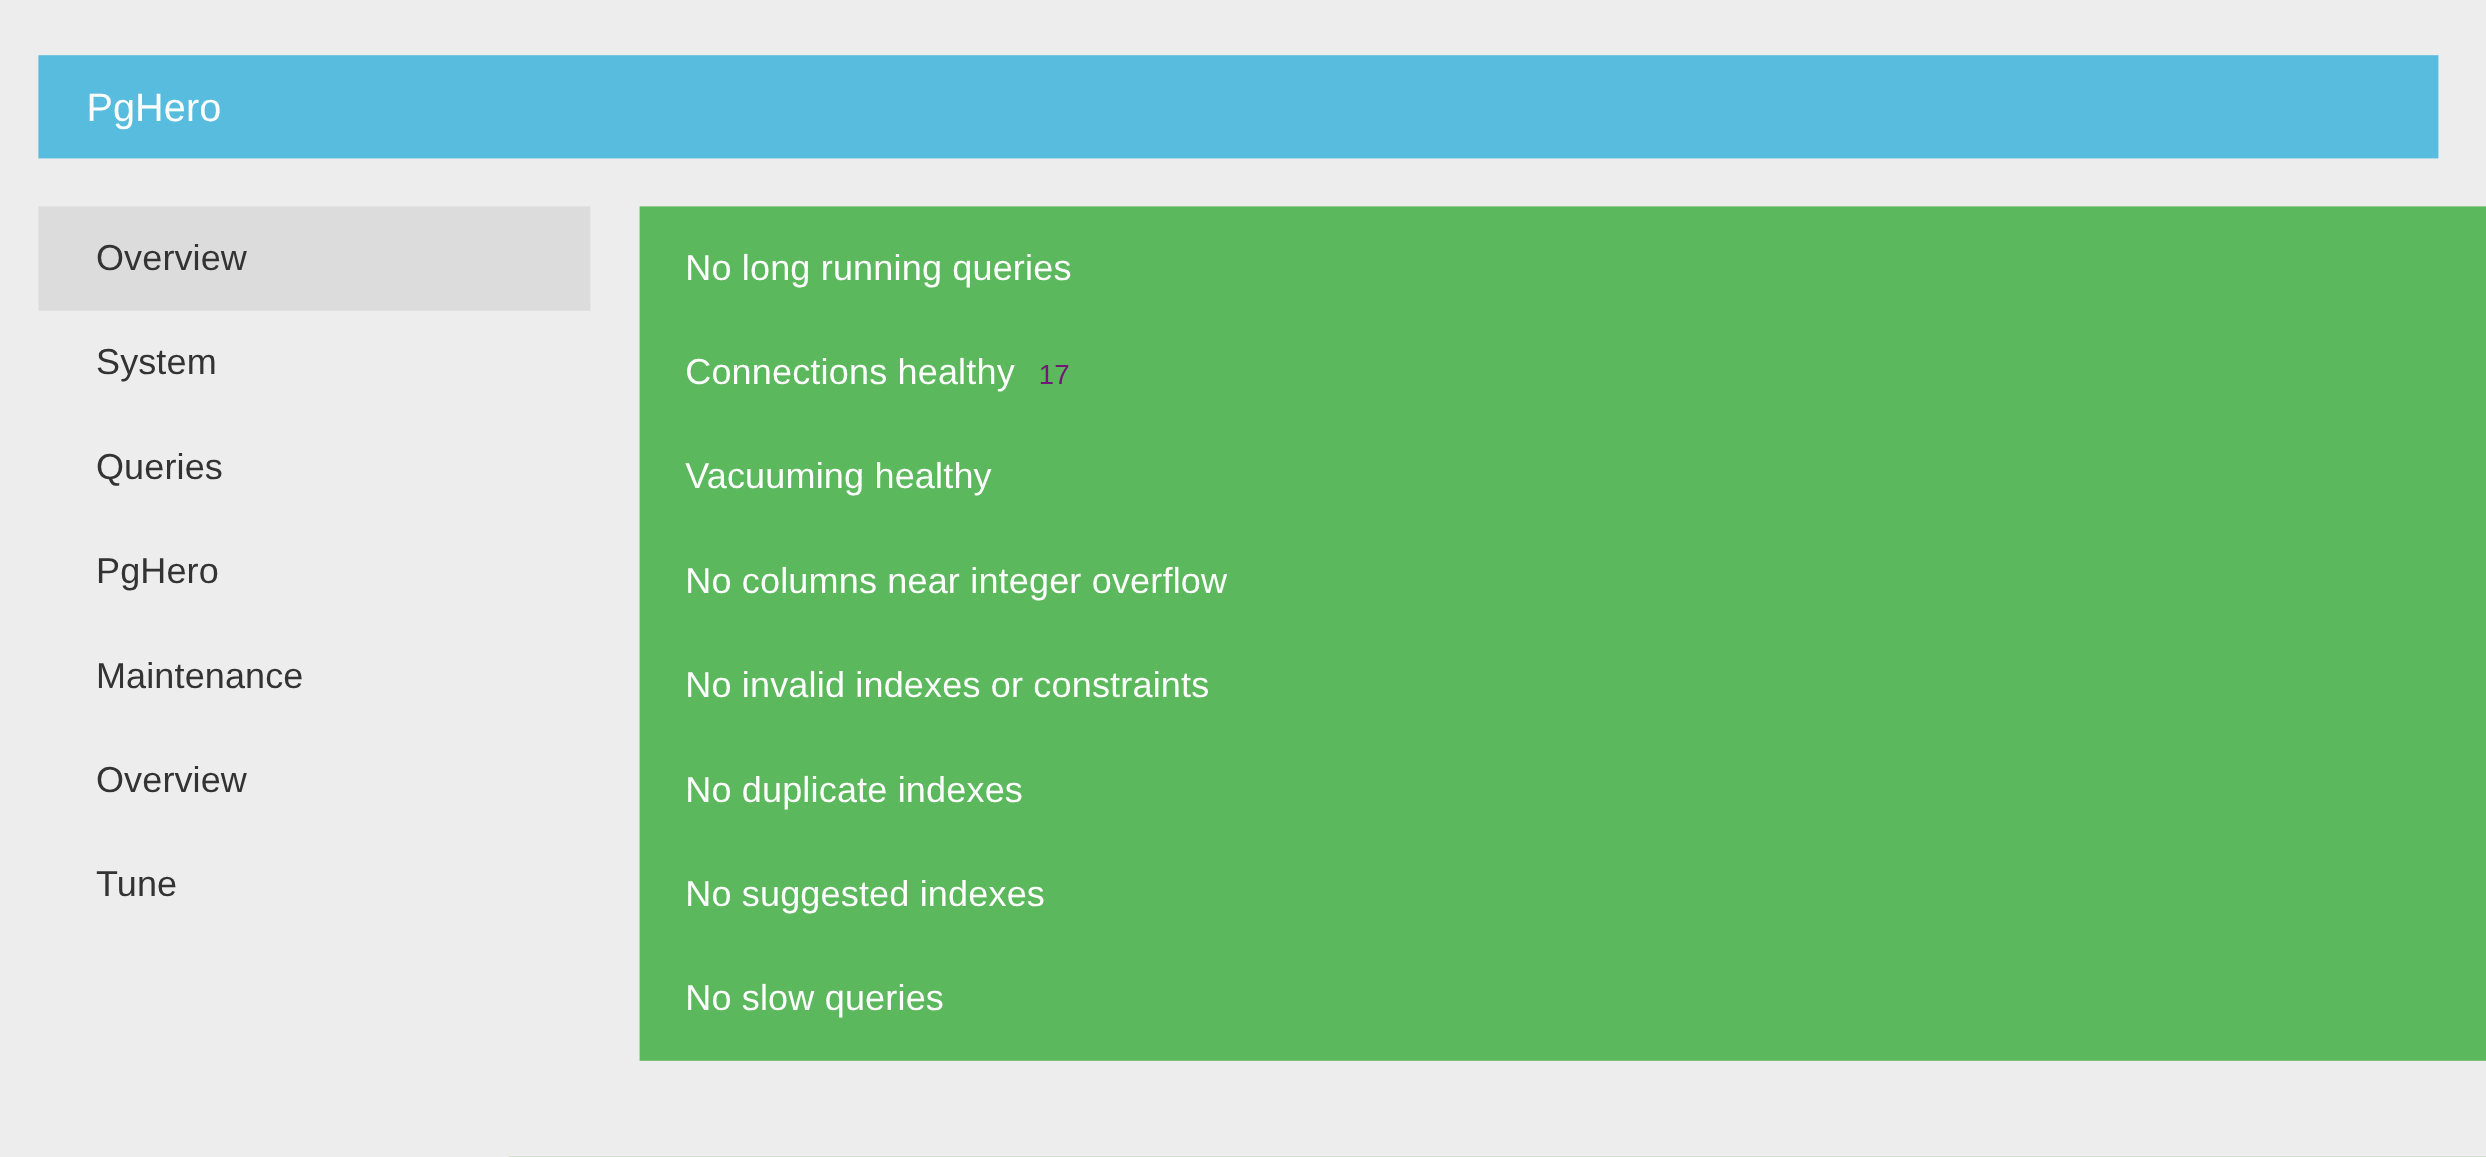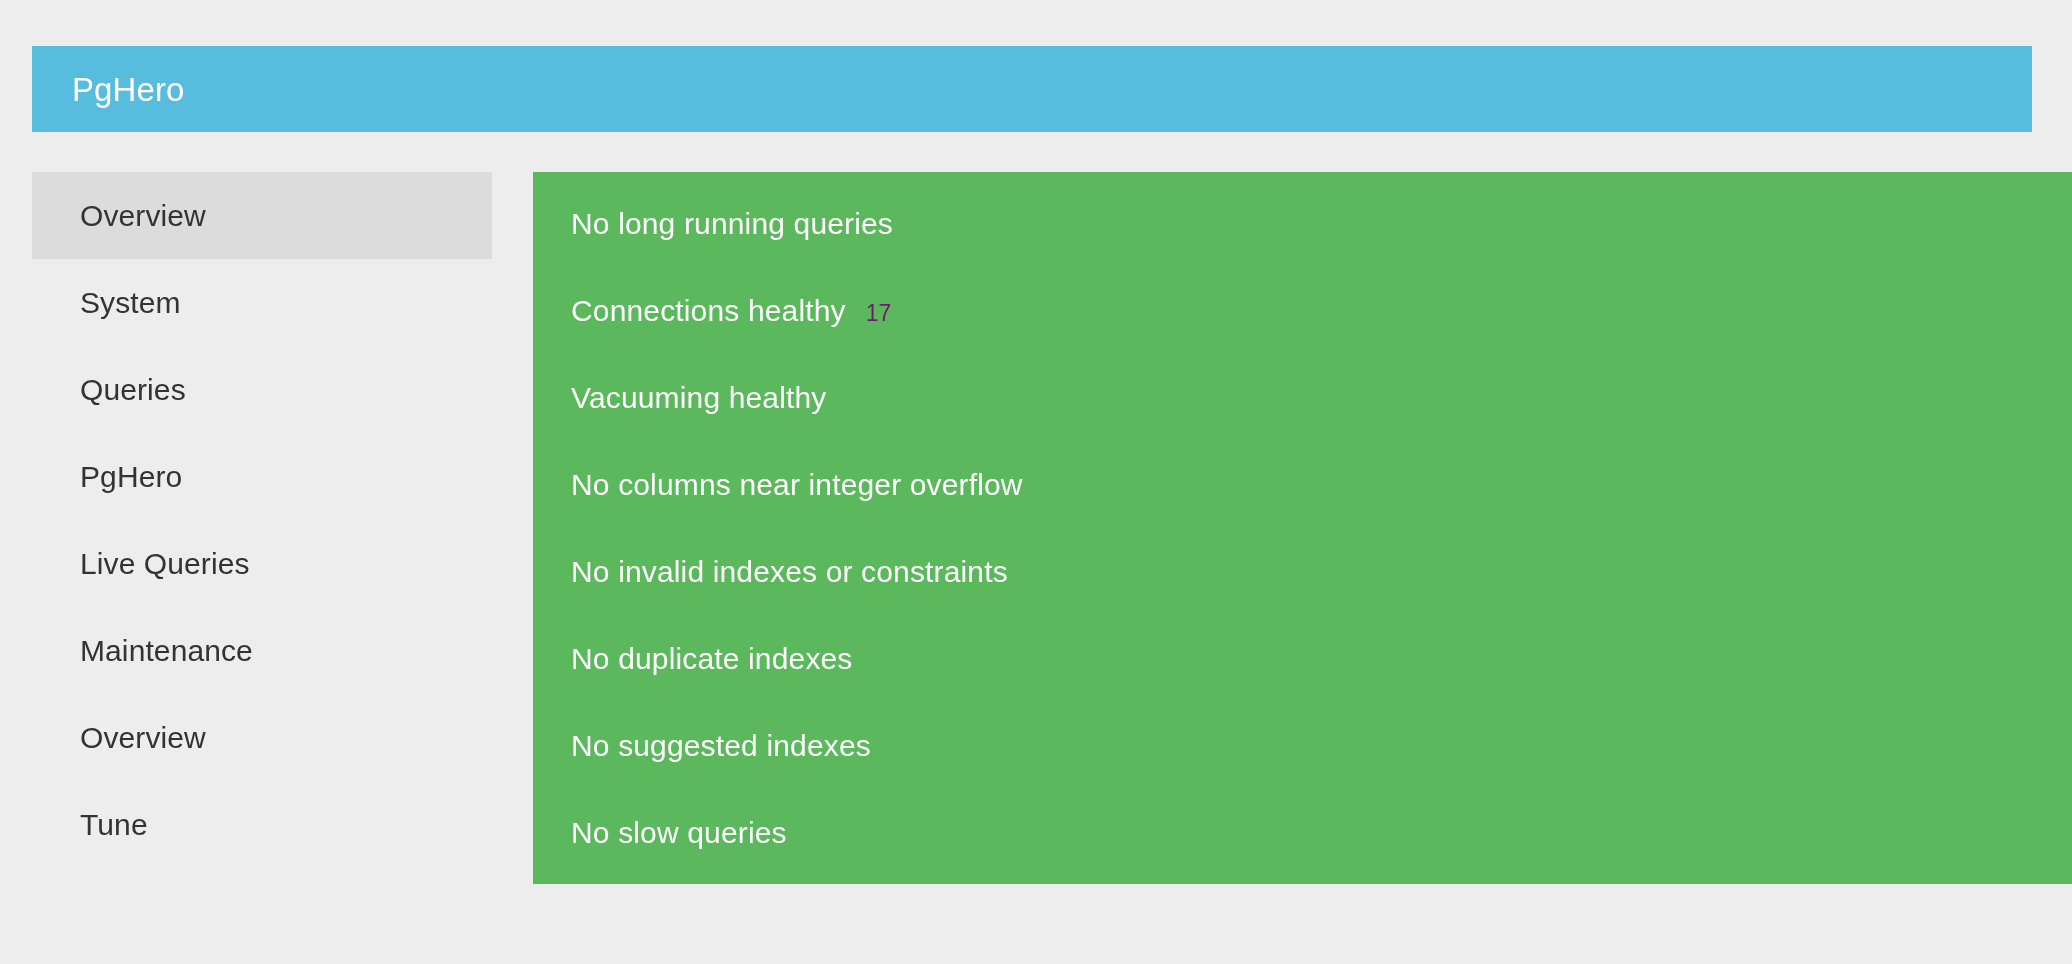--- a/index.html
+++ b/index.html
@@ -147,23 +147,20 @@
         <li class="nav-item">
           <a class="nav-link" href="#">System</a>
         </li>
         <li class="nav-item">
           <a class="nav-link" href="#">Queries</a>
         </li>
         <li class="nav-item">
           <a class="nav-link" href="#">PgHero</a>
         </li>
         <li class="nav-item">
-          <a class="nav-link" href="#">Live Queries</a>
-        </li>
-        <li class="nav-item">
           <a class="nav-link" href="#">Maintenance</a>
         </li>
         <li class="nav-item">
           <a class="nav-link" href="#">Overview</a>
         </li>
         <li class="nav-item">
           <a class="nav-link" href="#">Tune</a>
         </li>
       </ul>
 

